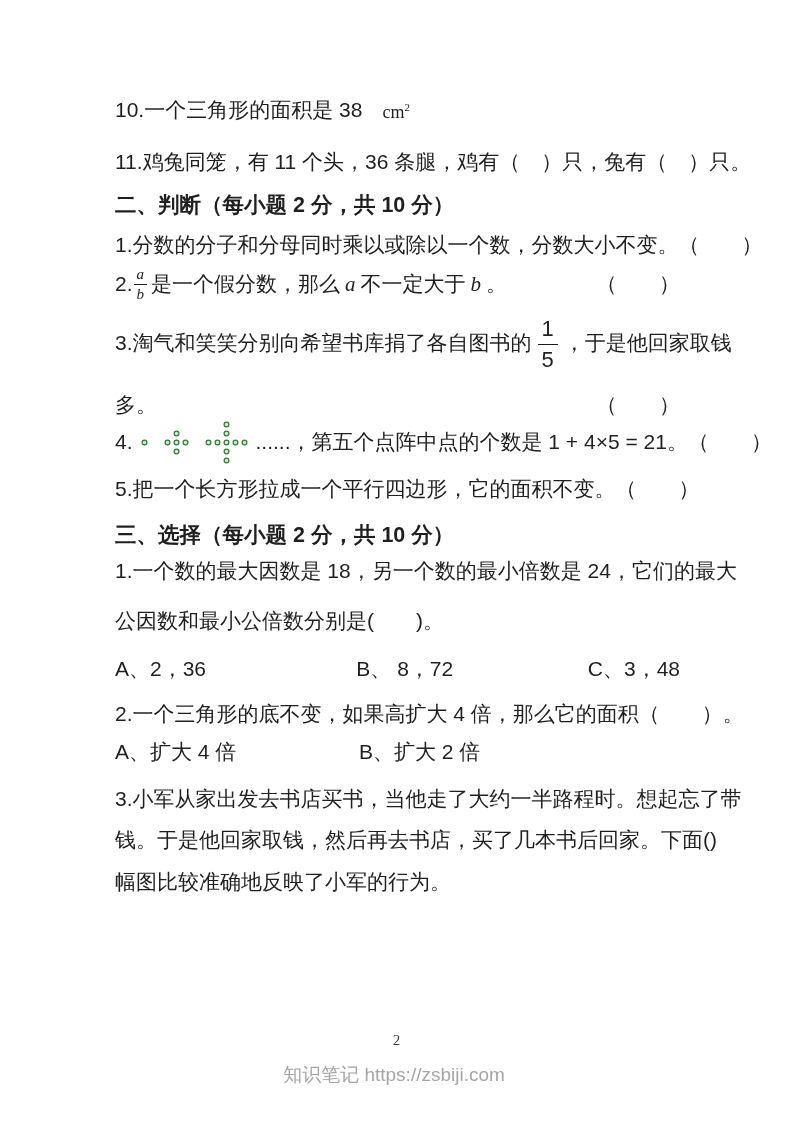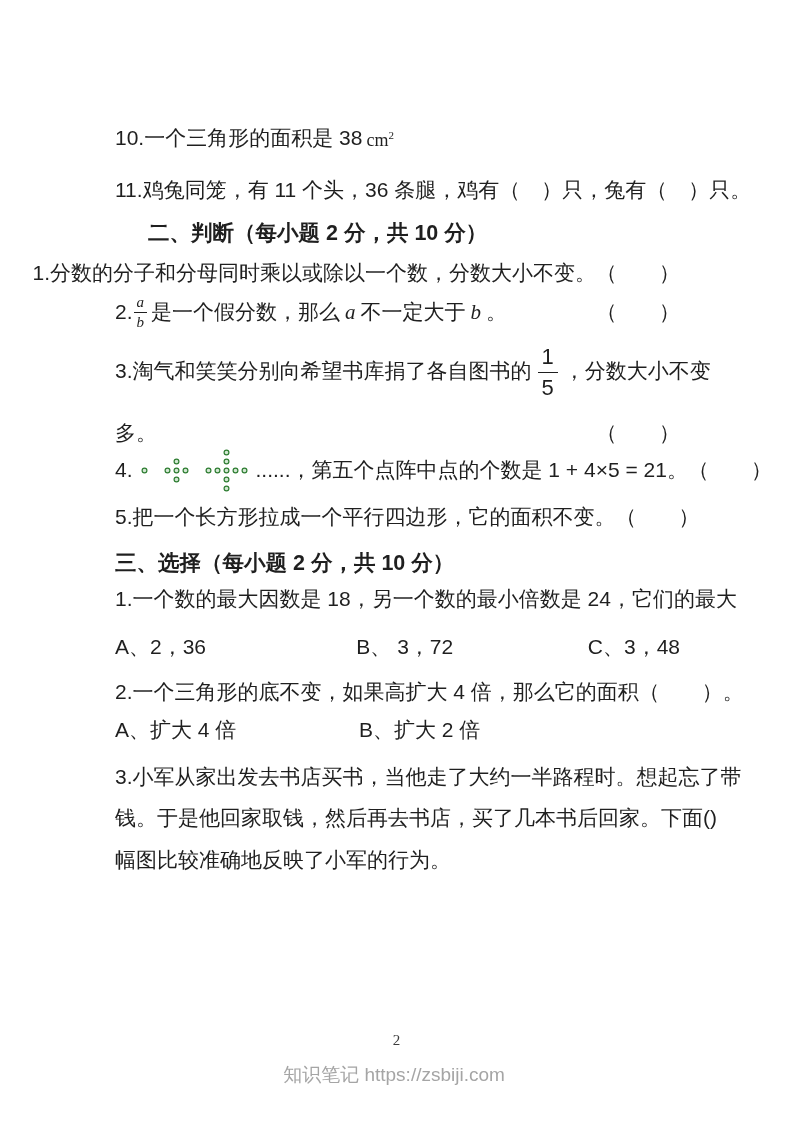--- a/index.html
+++ b/index.html
@@ -89,34 +89,34 @@
     font-size:19px;
     color:#a5a5a5;
   }
 </style>
 </head>
 <body>
 
 <div class="page">
   <div class="content">
 
-    <div class="line" style="margin-top:120px;">
+    <div class="line" style="margin-top:92px;gap:16px;">
       <span>10.一个三角形的面积是 38</span>
         <span class="unit"><span>cm</span><sup>2</sup></span>
     </div>
 
     <div class="line" style="margin-top:20px;">
       <span>11.鸡兔同笼，有 11 个头，36 条腿，鸡有（　）只，兔有（　）只。</span>
     </div>
 
-    <div class="line sec-header" style="margin-top:13px;margin-left:33px;">
+    <div class="line sec-header" style="margin-top:13px;">
       <span>二、判断（每小题 2 分，共 10 分）</span>
     </div>
 
-    <div class="line" style="margin-top:10px;justify-content:flex-end;">
+    <div class="line" style="margin-top:10px;">
       <span>1.分数的分子和分母同时乘以或除以一个数，分数大小不变。</span>
       <span class="fill"></span>
       <span>（　　）</span>
     </div>
 
     <div class="line tall" style="margin-top:0;">
       <span>2.</span>
         <span class="frac frac-ab">
           <span class="num">a</span>
           <span class="den">b</span>
@@ -129,21 +129,21 @@
       <span class="fill"></span>
       <span>（　　）</span>
     </div>
 
     <div class="line taller" style="margin-top:6px;">
       <span>3.淘气和笑笑分别向希望书库捐了各自图书的</span>
         <span class="frac frac-15">
           <span class="num">1</span>
           <span class="den">5</span>
         </span>
-        <span>，分数大小不变</span>
+        <span>，于是他回家取钱</span>
     </div>
 
     <div class="line" style="margin-top:18px;">
       <span>多。</span>
       <span class="fill"></span>
       <span>（　　）</span>
     </div>
 
     <div class="line dotline" style="margin-top:0;">
       <span>4.</span>
@@ -187,23 +187,26 @@
       <span>（　　）</span>
     </div>
 
     <div class="line sec-header" style="margin-top:16px;">
       <span>三、选择（每小题 2 分，共 10 分）</span>
     </div>
 
     <div class="line" style="margin-top:6px;">
       <span>1.一个数的最大因数是 18，另一个数的最小倍数是 24，它们的最大</span>
     </div>
+    <div class="line" style="margin-top:20px;">
+      <span>公因数和最小公倍数分别是(　　)。</span>
+    </div>
     <div class="line opts" style="margin-top:18px;">
       <span class="opt-a">A、2，36</span>
-      <span class="opt-b">B、 3，72</span>
+      <span class="opt-b">B、 8，72</span>
       <span class="opt-c">C、3，48</span>
     </div>
 
     <div class="line" style="margin-top:15px;">
       <span>2.一个三角形的底不变，如果高扩大 4 倍，那么它的面积（　　）。</span>
     </div>
     <div class="line opts" style="margin-top:8px;">
       <span class="opt-a">A、扩大 4 倍</span>
       <span class="opt-b">B、扩大 2 倍</span>
     </div>

